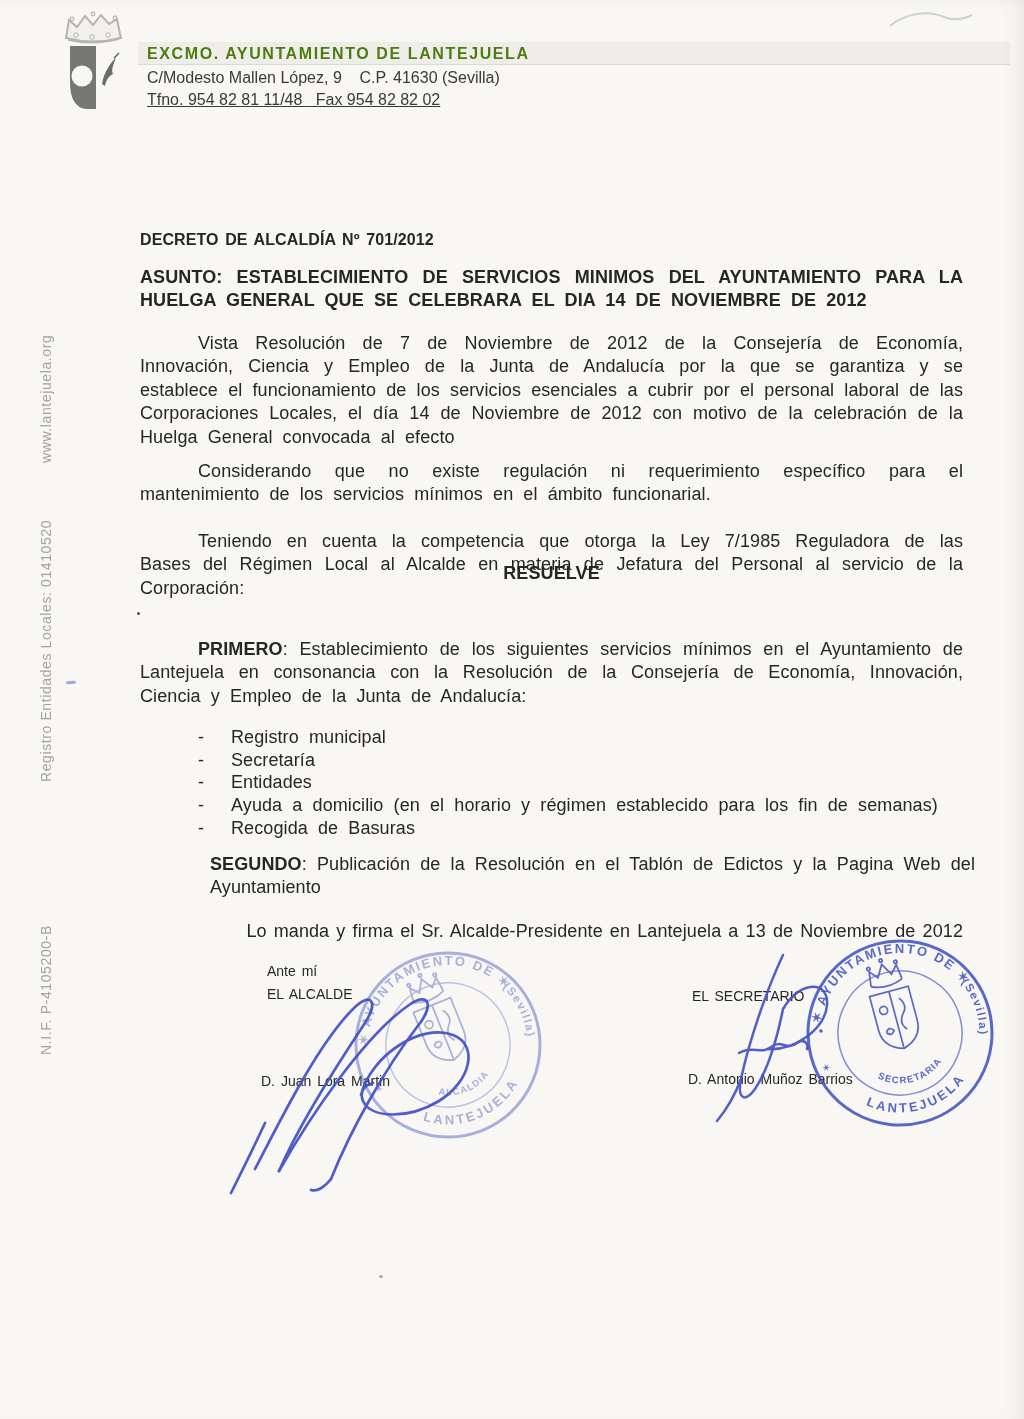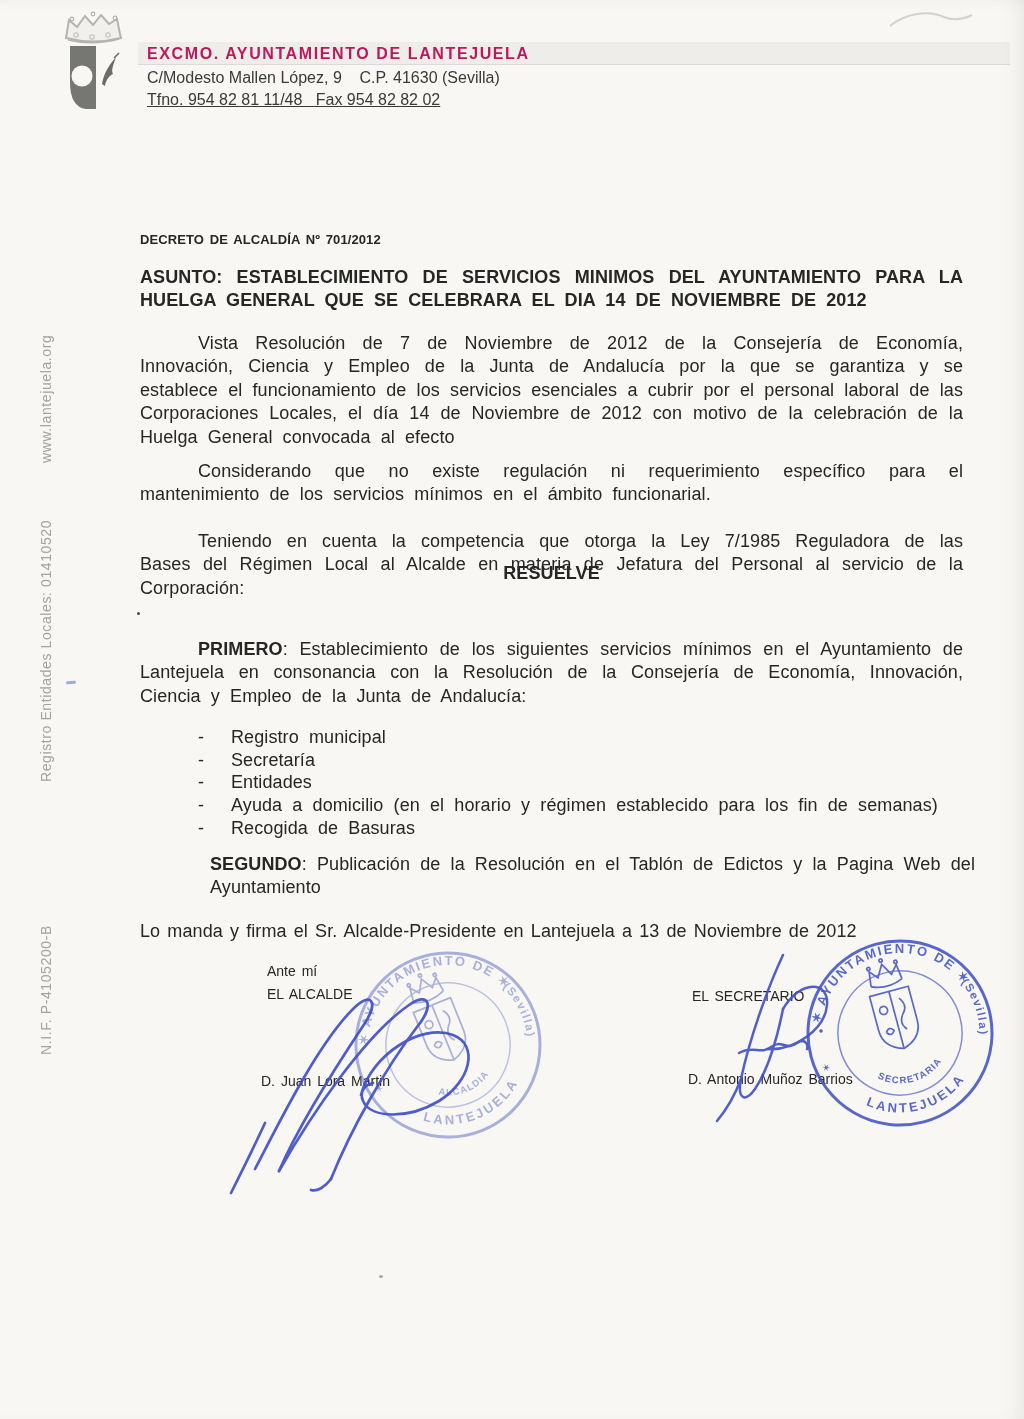--- a/index.html
+++ b/index.html
@@ -9,39 +9,39 @@
     font-family:"Liberation Sans", sans-serif;color:#2a2a2a;
   }
   .page::after{
     content:"";position:absolute;inset:0;pointer-events:none;
     box-shadow:inset -16px 0 22px -14px rgba(60,60,70,.10), inset 0 10px 16px -12px rgba(60,60,70,.06);
   }
   
   .header-band{position:absolute;left:138px;top:42px;width:872px;height:22px;
     background:#eeedea;border-bottom:1px solid #dcd8e0;}
   .org-name{position:absolute;left:147px;top:45px;font-size:16px;font-weight:bold;
-    color:#be185d;letter-spacing:1.6px;white-space:nowrap;}
+    color:#4d7c0f;letter-spacing:1.6px;white-space:nowrap;}
   .addr{position:absolute;left:147px;top:69px;font-size:16px;color:#3a3a3a;white-space:nowrap;}
   .phone{position:absolute;left:147px;top:91px;font-size:16px;color:#3a3a3a;white-space:nowrap;text-decoration:underline;}
   .logo{position:absolute;left:26px;top:6px;}
   
   .vtext{position:absolute;transform:rotate(-90deg);transform-origin:0 0;
     white-space:nowrap;color:#a2a29e;font-size:14px;letter-spacing:.6px;}
   
   .blk{position:absolute;left:140px;width:823px;font-size:18px;line-height:23.4px;
     color:#262626;word-spacing:5px;letter-spacing:.1px;}
   .just{text-align:justify;}
   .ind{text-indent:58px;}
   .bold{font-weight:bold;}
-  .doc-title{font-weight:bold;font-size:13px;word-spacing:2px;}
+  .doc-title{font-weight:bold;font-size:16px;word-spacing:2px;}
   .subject{font-weight:bold;line-height:23px;}
   .resuelve{font-weight:bold;text-align:center;word-spacing:2px;}
   .list-item{position:relative;padding-left:91px;line-height:22.7px;}
   .list-item .dash{position:absolute;left:58px;}
-  .closing{word-spacing:2px;}
+  .closing{word-spacing:2px;text-align:right;}
   .sig-label{position:absolute;font-size:14px;line-height:23px;color:#262626;word-spacing:2px;}
   
   .stamp{position:absolute;}
   .signature{position:absolute;}
   .artifact{position:absolute;}
 </style>
 </head>
 <body>
 
 <div class="page">

